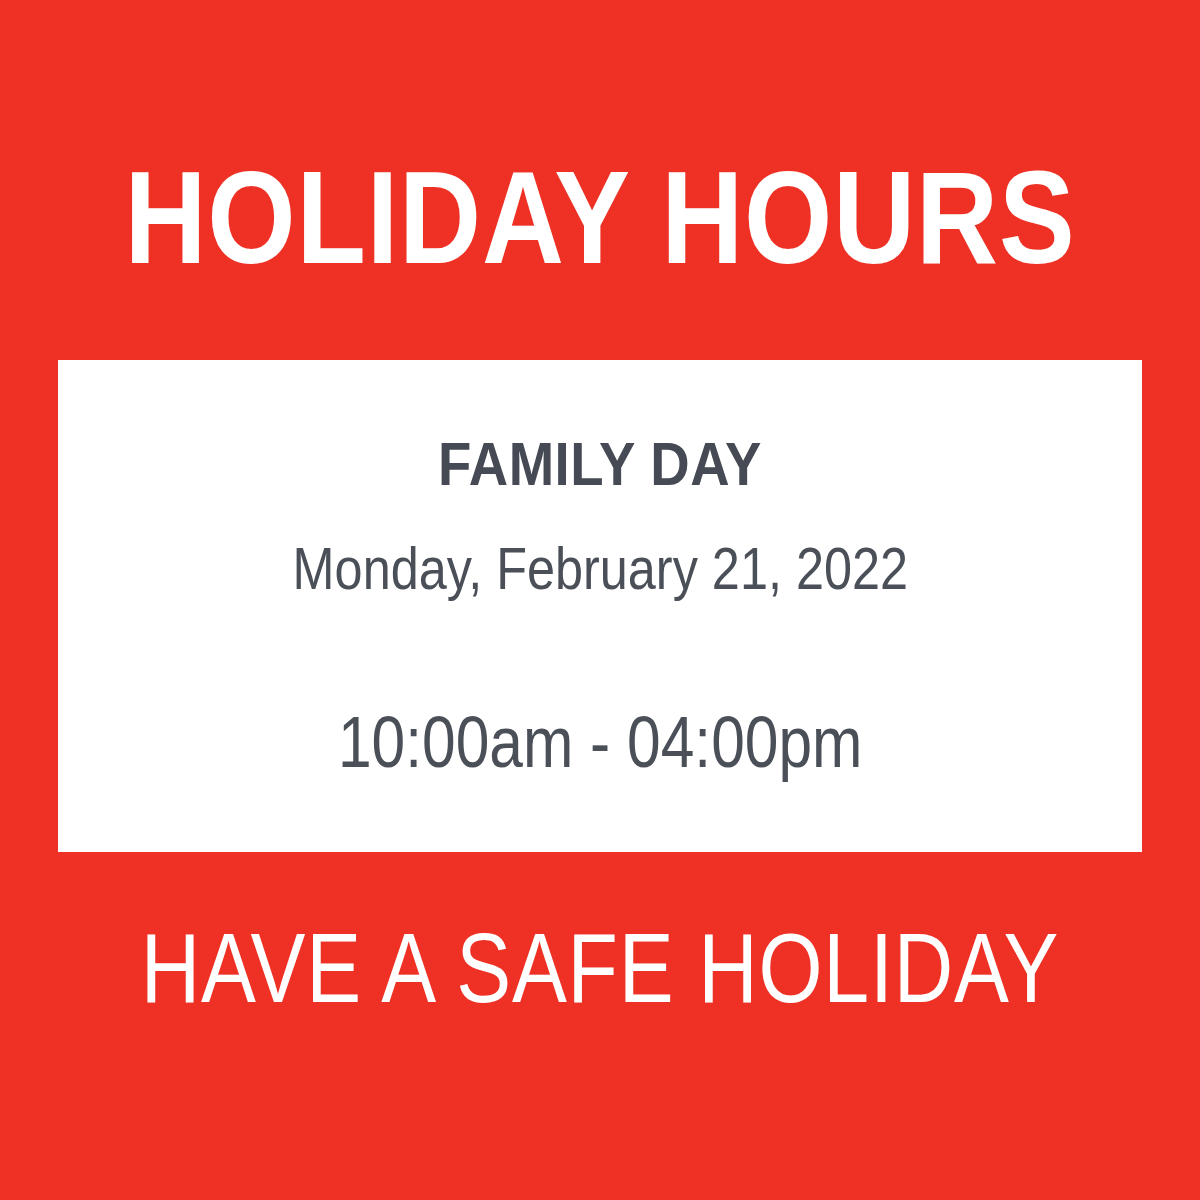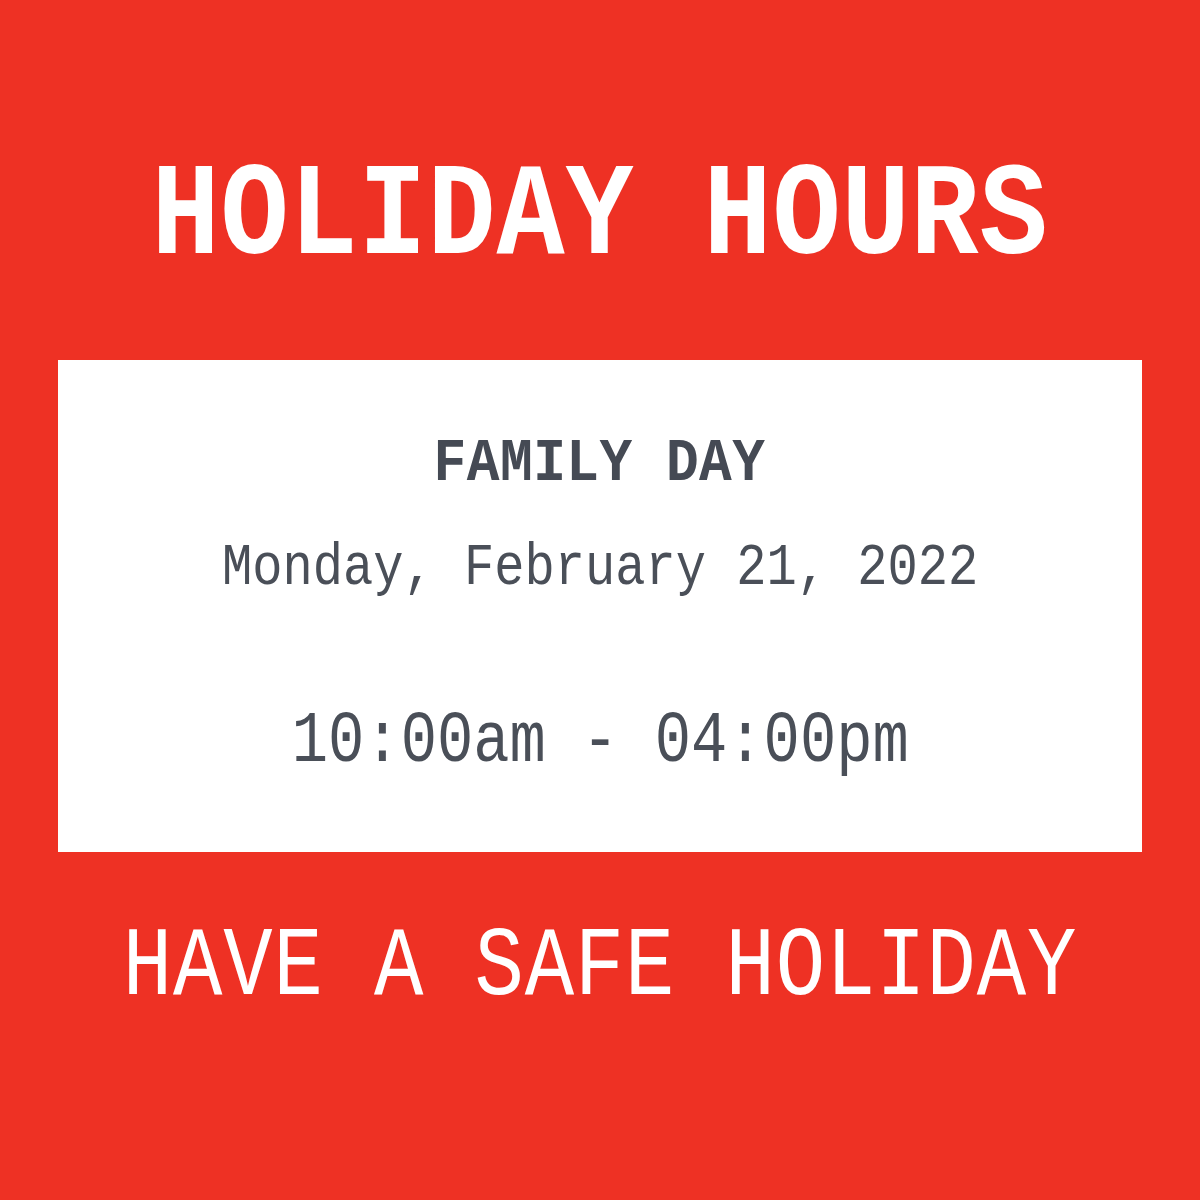--- a/index.html
+++ b/index.html
@@ -7,21 +7,21 @@
     padding: 0;
     background: #ffffff;
   }
 
   #poster {
     position: relative;
     width: 1200px;
     height: 1200px;
     background: #ee3124;
     overflow: hidden;
-    font-family: Liberation Mono, monospace;
+    font-family: Liberation Sans, sans-serif;
     -webkit-font-smoothing: antialiased;
   }
 
   
   .headline {
     position: absolute;
     left: 0;
     top: 148px;
     width: 1200px;
     height: 140px;

